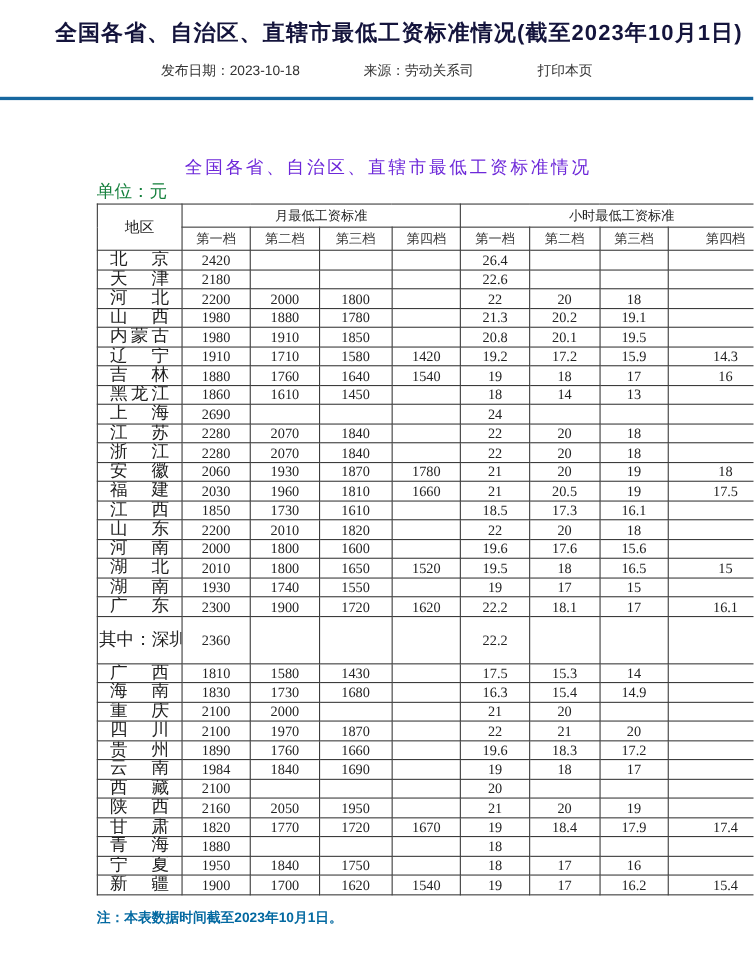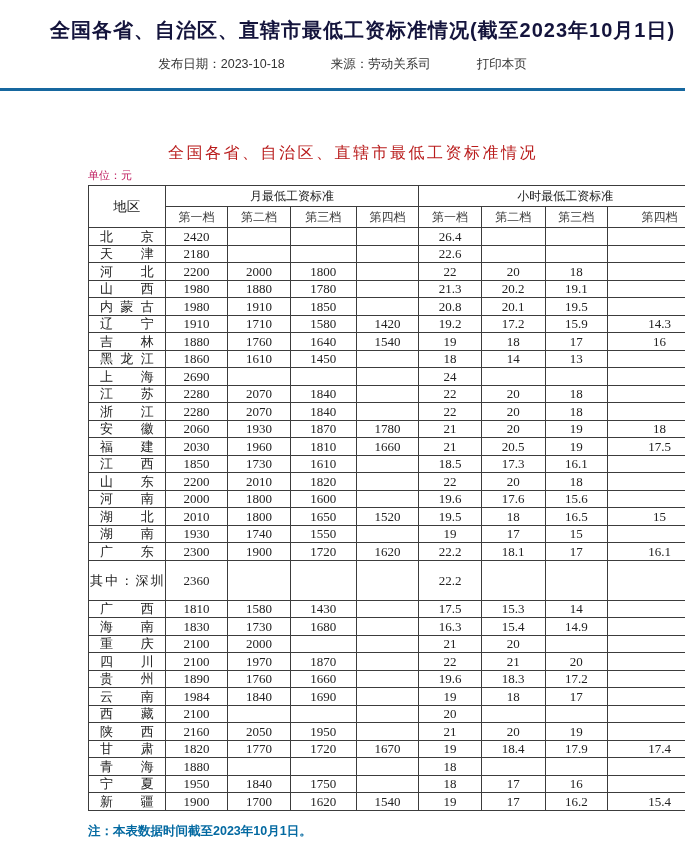--- a/index.html
+++ b/index.html
@@ -14,21 +14,21 @@
     font-weight: bold;
     letter-spacing: 1px;
     color: #14143c;
     line-height: 32px;
     margin-left: 40px;
   }
   .meta-row {
     margin-top: 9px;
     display: flex;
     justify-content: center;
-    gap: 46px;
+    gap: 58px;
     font-size: 12.5px;
     color: #333333;
     line-height: 18px;
   }
   .meta-item { white-space: nowrap; }
   .print-link { color: #333333; text-decoration: none; cursor: pointer; }
   .header-rule {
     margin-top: 15px;
     width: 685px;
     height: 0;
@@ -36,27 +36,27 @@
   }
 
   
   .content { margin-left: 88px; width: 552px; }
   .table-title {
     margin-top: 52px;
     width: 530px;
     text-align: center;
     font-size: 16px;
     letter-spacing: 2.5px;
-    color: #b91c1c;
+    color: #6d28d9;
     line-height: 20px;
   }
   .unit-label {
     margin-top: 4px;
-    font-size: 11px;
-    color: #be185d;
+    font-size: 16px;
+    color: #15803d;
     line-height: 16px;
   }
 
   table.wage-table {
     margin-top: 2px;
     border-collapse: collapse;
     table-layout: fixed;
     width: 624px;
   }
   .wage-table th, .wage-table td {
@@ -79,21 +79,21 @@
   }
   .wage-table thead th.region-head { font-size: 13.5px; }
   .wage-table tbody td {
     height: 17.5px;
     font-size: 13px;
     font-family: "Liberation Serif", serif;
     color: #222222;
     line-height: 1;
   }
   .wage-table tbody td.region {
-    font-size: 13px;
+    font-size: 16px;
     text-align: justify;
     text-align-last: justify;
     padding: 0 11px;
   }
   .wage-table tbody td.region.sub {
     padding: 13px 1px;
   }
 
   .table-note {
     margin-top: 12px;

